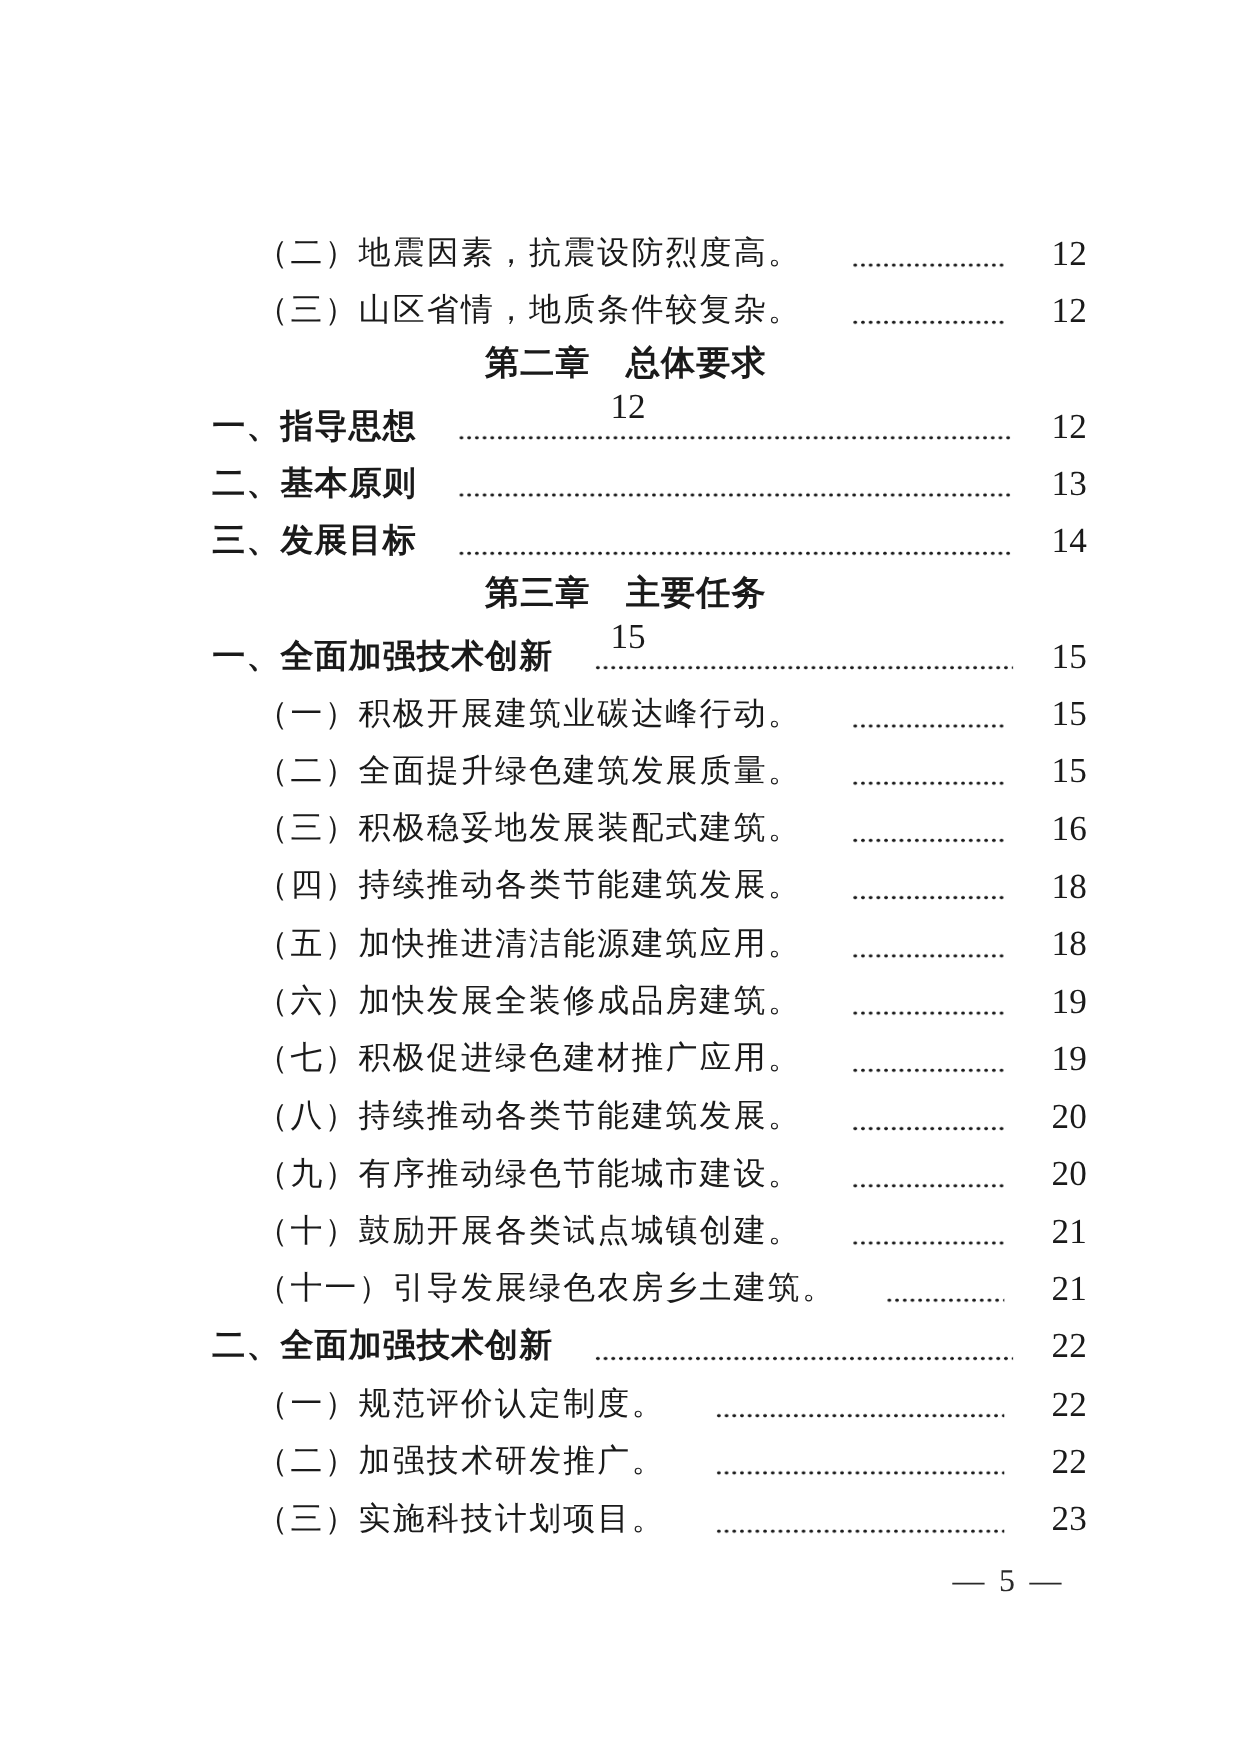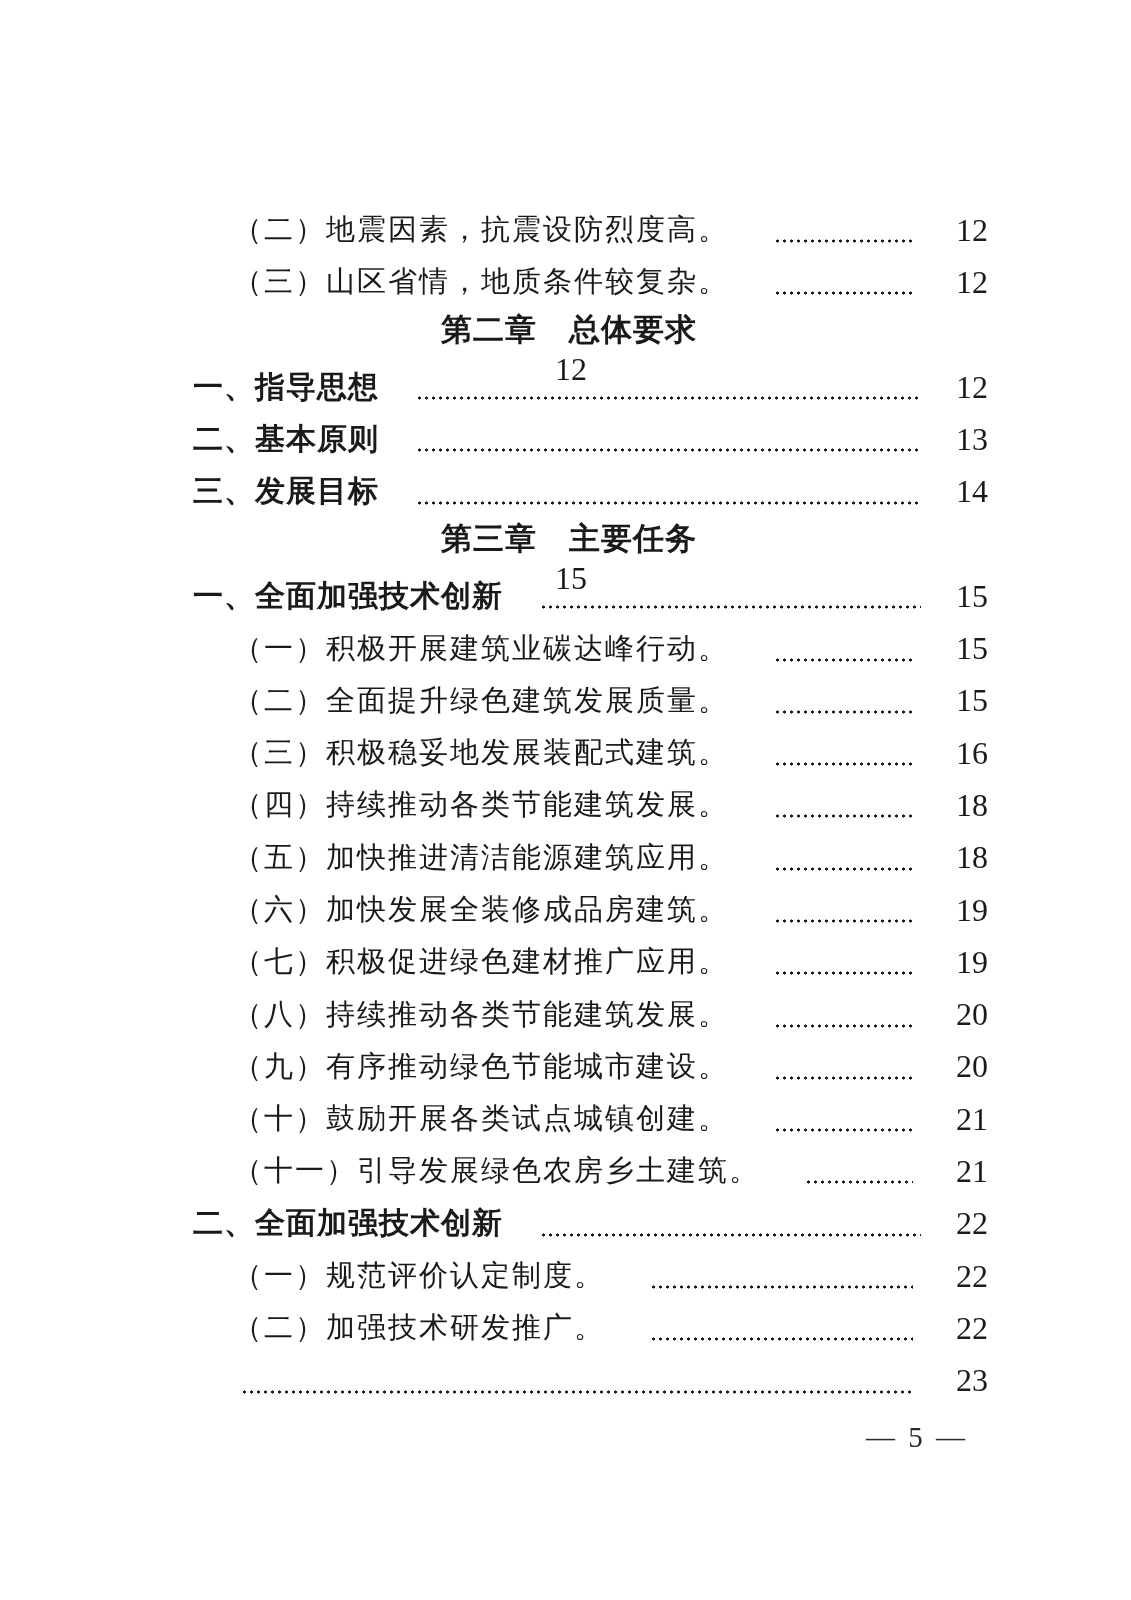--- a/index.html
+++ b/index.html
@@ -200,18 +200,19 @@
         <span class="label">（一）规范评价认定制度。</span>
         <span class="leader"></span>
         <span class="pagenum">22</span>
       </div>
       <div class="row item">
         <span class="label">（二）加强技术研发推广。</span>
         <span class="leader"></span>
         <span class="pagenum">22</span>
       </div>
       <div class="row item">
+        <span class="label">（三）实施科技计划项目。</span>
         <span class="leader"></span>
         <span class="pagenum">23</span>
       </div>
     </div>
   <div class="footer">— 5 —</div>
 </div>
 
 </body></html>

